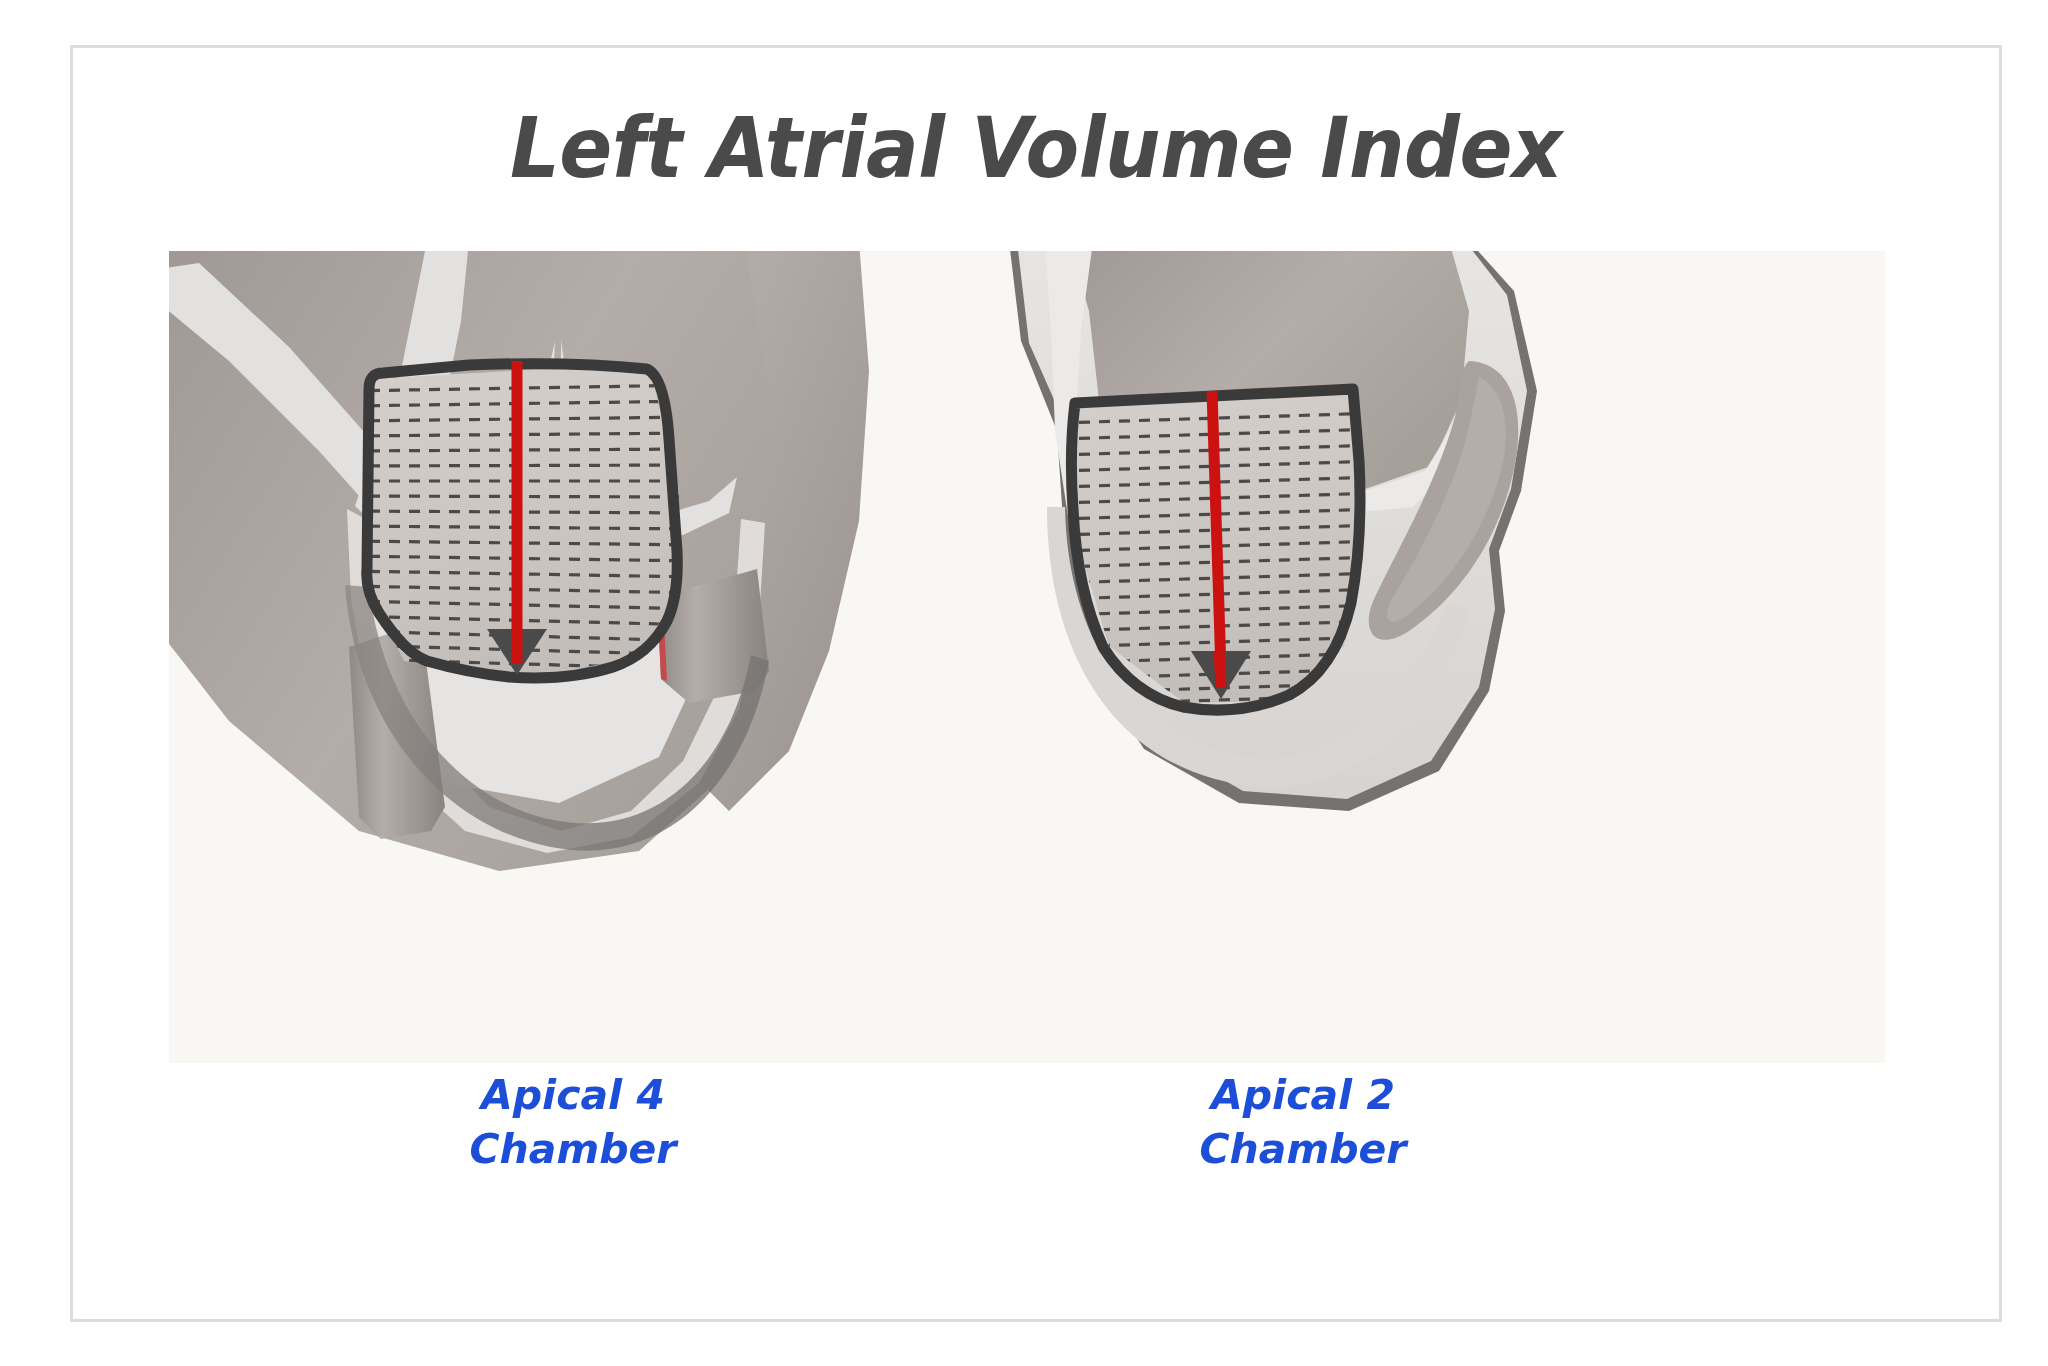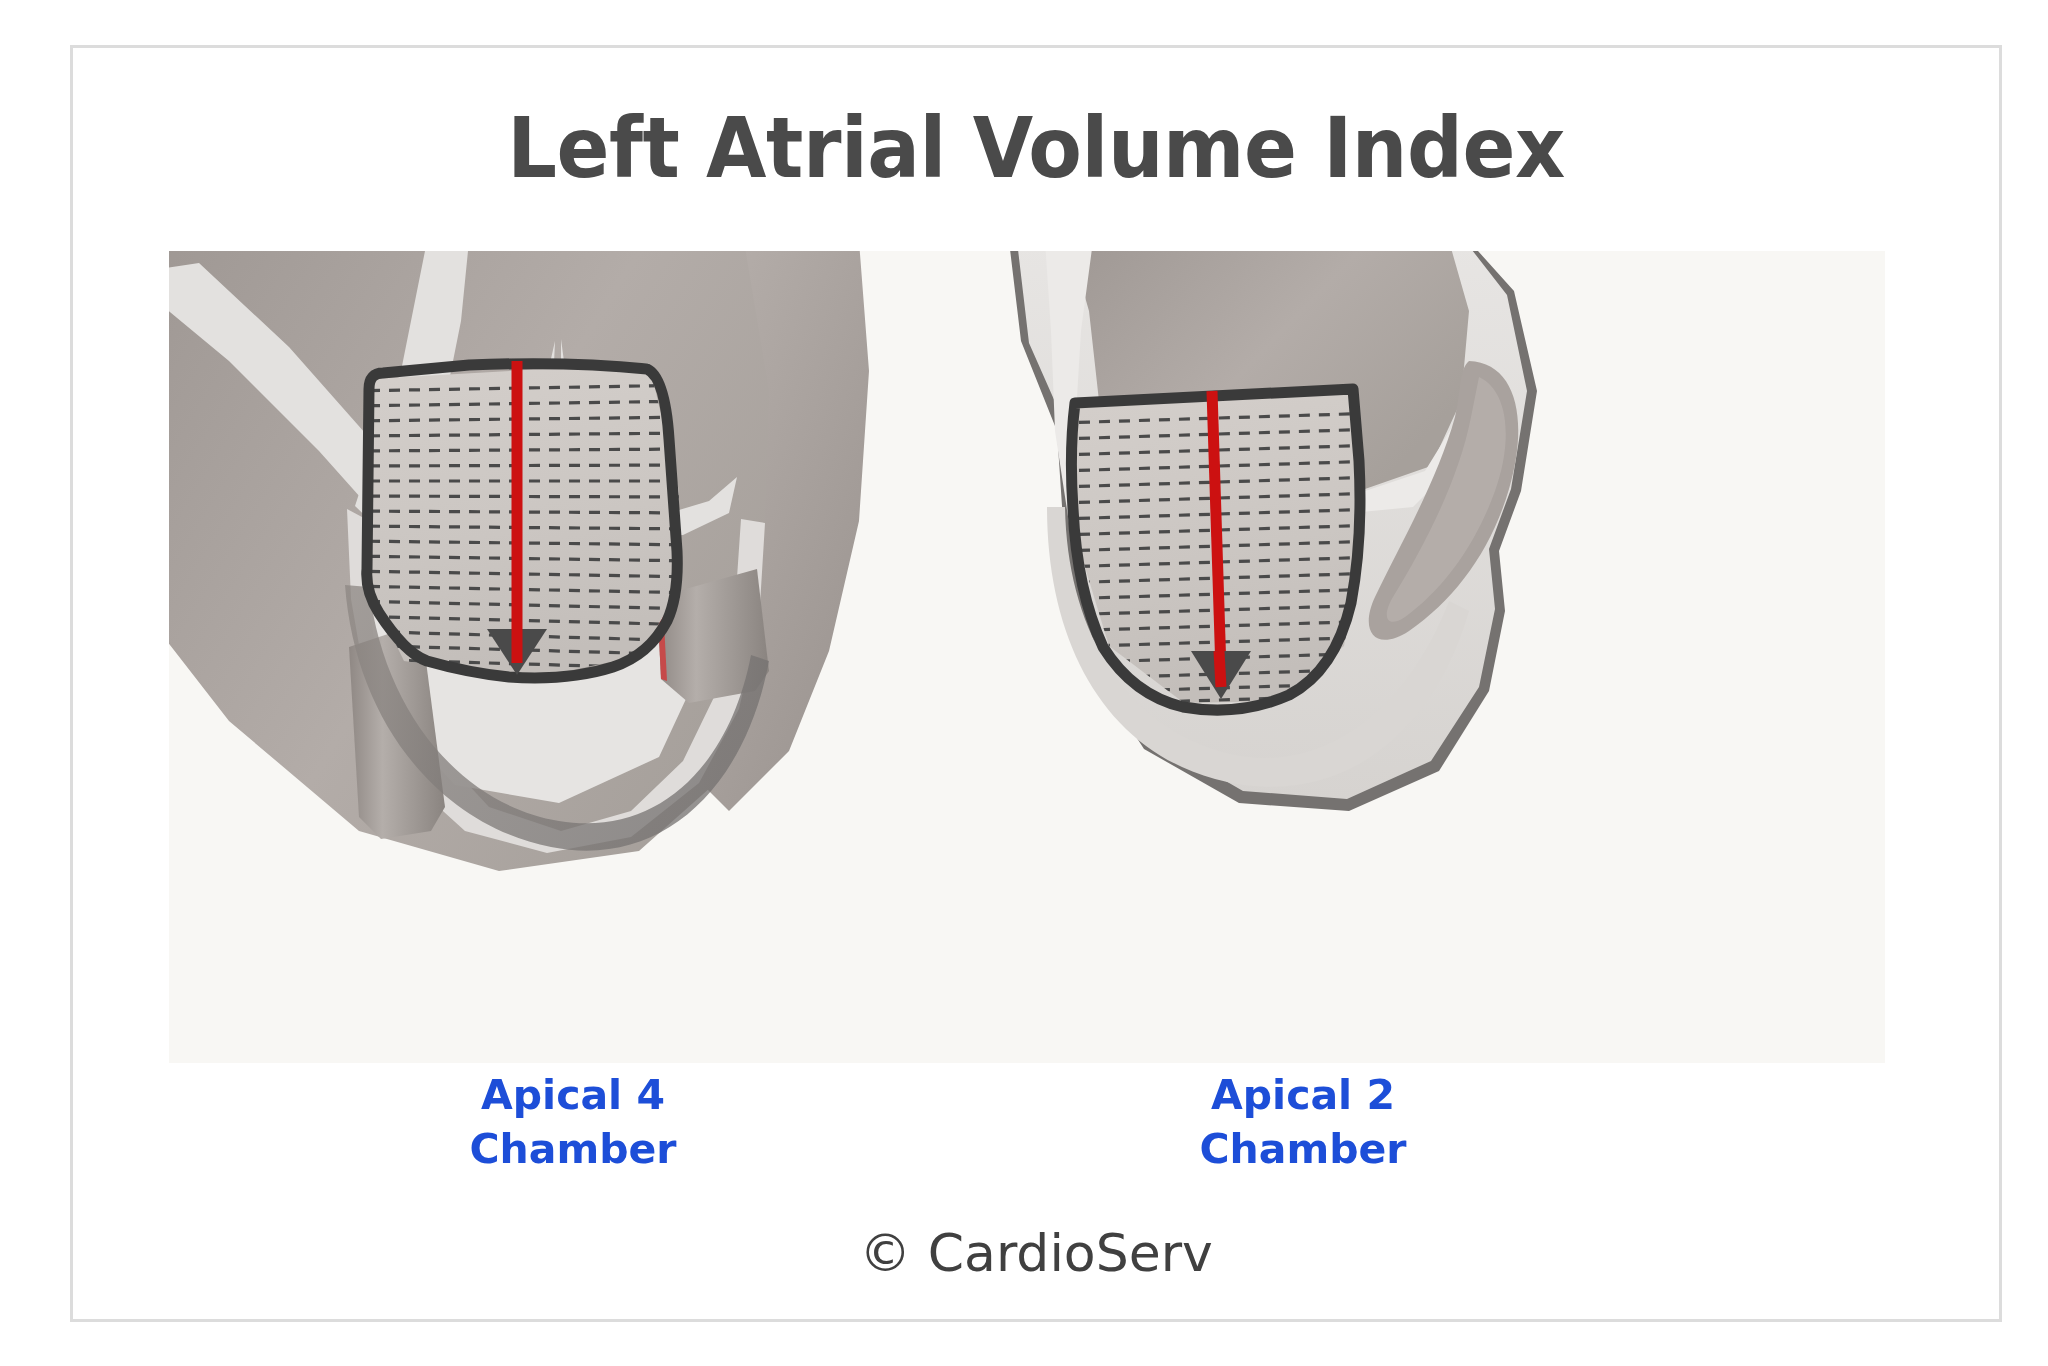--- a/index.html
+++ b/index.html
@@ -18,20 +18,21 @@
   
   #card {
     position: absolute;
     left: 70px;
     top: 45px;
     width: 1932px;
     height: 1277px;
     border: 3px solid #dcdcdc;
     box-sizing: border-box;
     background: #ffffff;
+    font-style: italic;
   }
 
   
   #title {
     position: absolute;
     left: 0;
     top: 58px;
     width: 100%;
     text-align: center;
     font-size: 84px;
@@ -280,15 +281,14 @@
       </g>
     </svg>
   </div>
 
   <div class="caption" id="caption-left">Apical 4
 Chamber</div>
 
   <div class="caption" id="caption-right">Apical 2
 Chamber</div>
 
-  <div id="footer">© CardioServ</div>
 
 </div>
 
 </body></html>

